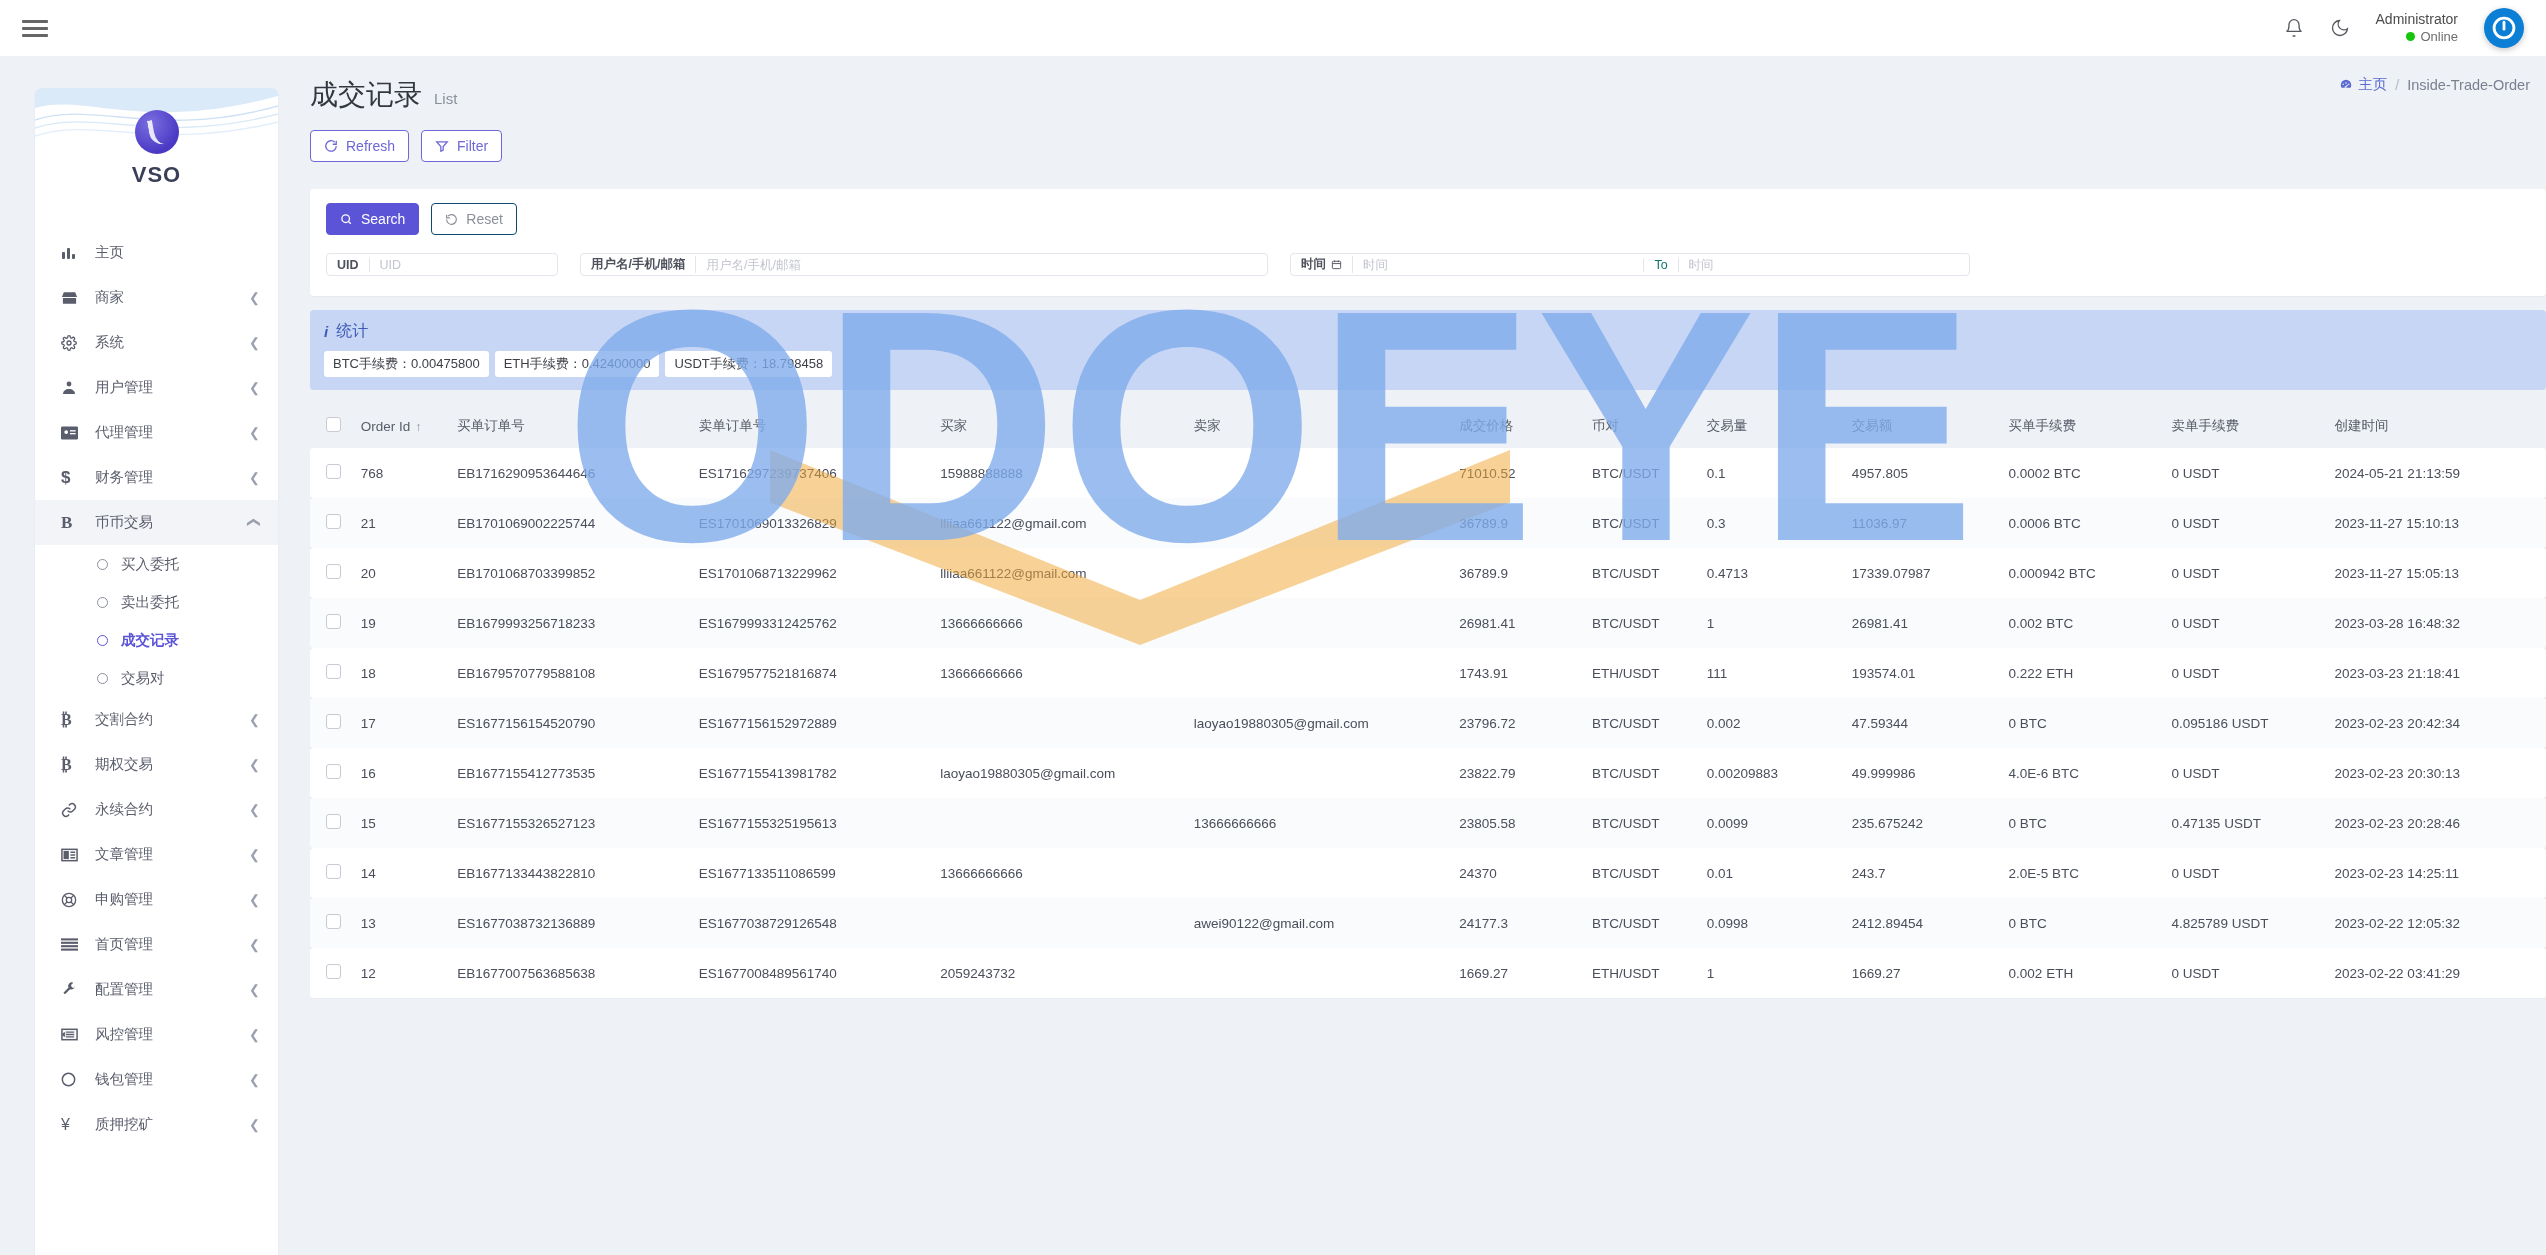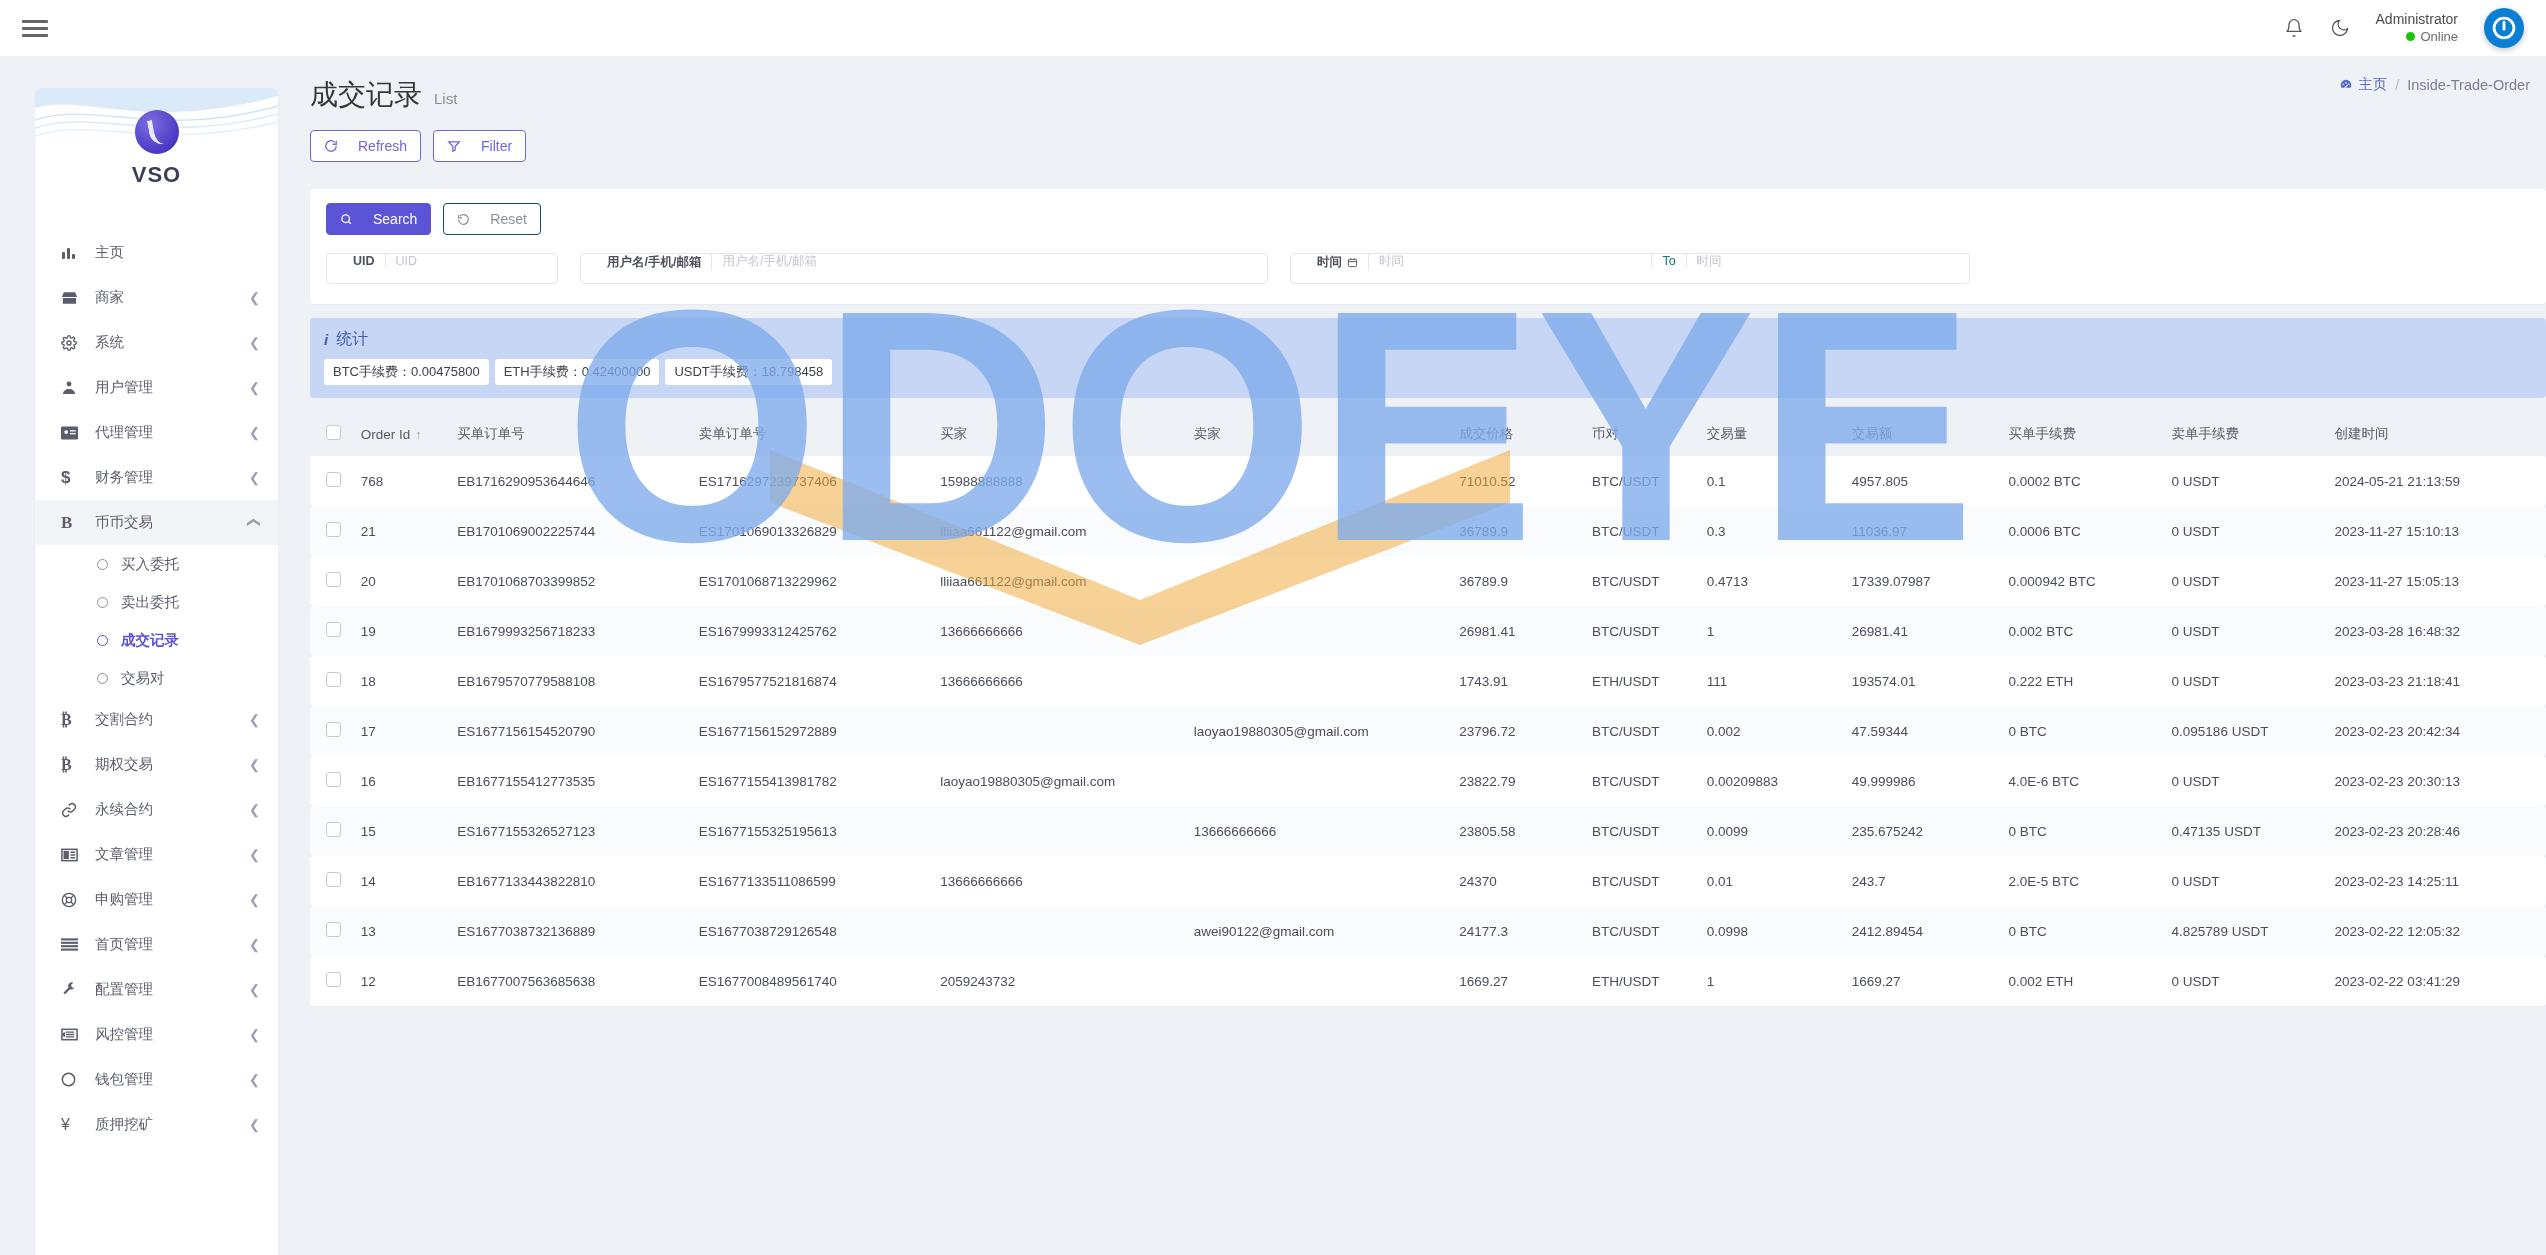--- a/index.html
+++ b/index.html
@@ -100,38 +100,38 @@
   .breadcrumb {
     position: absolute; right: 16px; top: 19px; font-size: 14.5px; color: #7b8091;
     display:flex; align-items:center; gap:8px;
   }
   .bc-link { color: #5b6ad0; display:flex; align-items:center; gap:5px; }
   .bc-sep { color: #b6bac5; }
   .bc-current { color: #7b8091; }
 
   .btn-row { display: flex; gap: 12px; margin-top: 16px; }
   .btn {
-    display: inline-flex; align-items: center; gap: 20px;
+    display: inline-flex; align-items: center; gap: 8px;
     height: 32px; padding: 0 13px; border-radius: 4px;
     font-size: 14px; cursor: pointer; background: #fff;
     border: 1px solid #6f67d8; color: #6f67d8;
   }
   .btn.primary { background: #5b54d6; border-color: #5b54d6; color: #fff; }
   .btn.plain { border: 1px solid #0c4a6e; color: #8b8f99; background:#fff; }
 
   .panel {
     background: #fff; border-radius: 4px; margin-top: 27px;
     padding: 14px 16px 20px 16px;
     box-shadow: 0 1px 2px rgba(0,0,0,.04);
   }
   .search-btns { display: flex; gap: 12px; }
   .filters { display: flex; gap: 22px; margin-top: 18px; align-items: center; }
   .field {
-    display: flex; align-items: flex-start; border: 1px solid #e4e6ed;
-    border-radius: 4px; height: 31px; overflow: hidden; background:#fff;padding-left:16px;
+    display: flex; align-items: center; border: 1px solid #e4e6ed;
+    border-radius: 4px; height: 23px; overflow: hidden; background:#fff;
   }
   .field .addon {
     background: #fff; display: flex; align-items: center; padding: 0 10px;
     font-size: 12.5px; color: #4e515c; font-weight: bold;
     border-right: 1px solid #e4e6ed; white-space: nowrap;
   }
   .field input {
     border: none; outline: none; font-size: 12.5px; padding: 0 10px;
     color: #444; background: transparent; font-family: "Liberation Sans", sans-serif;
   }

